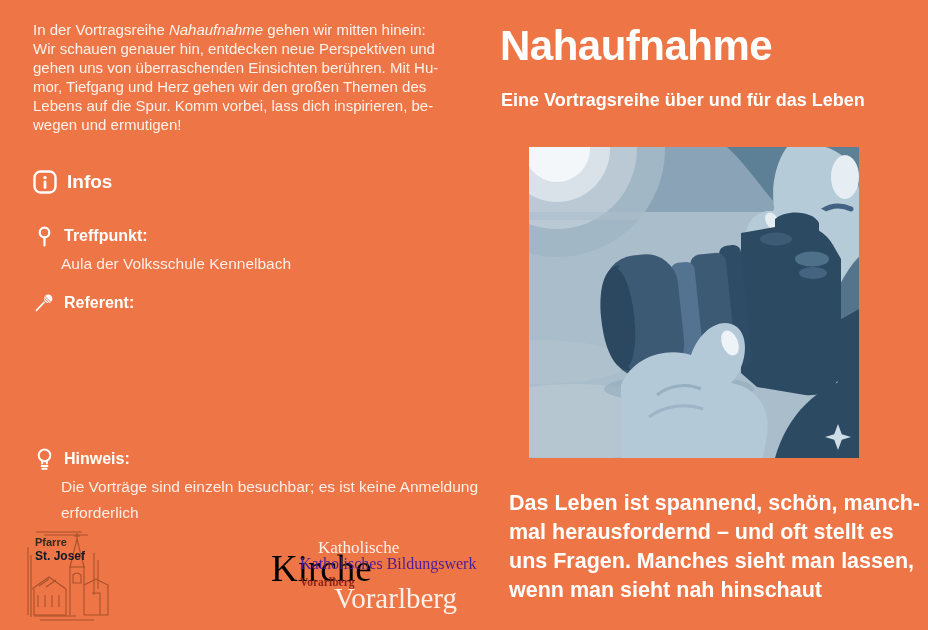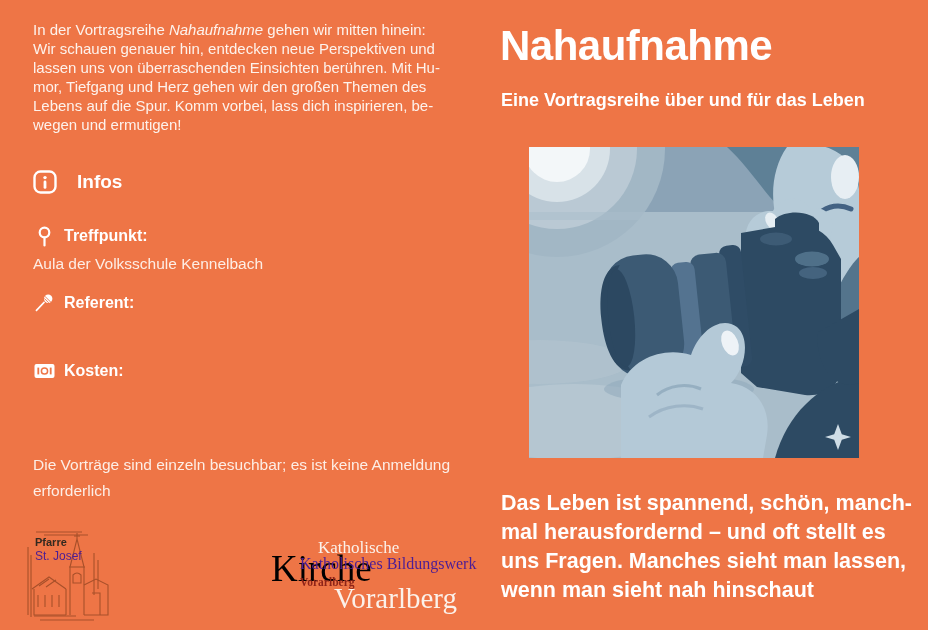--- a/index.html
+++ b/index.html
@@ -7,61 +7,61 @@
     position:relative;width:928px;height:630px;overflow:hidden;
     background:#ee7546;
     font-family:"Liberation Sans",sans-serif;
     padding-left:12px;
     -webkit-font-smoothing:antialiased;
   }
   
   .intro{position:absolute;left:33px;top:20px;color:#fdf2ec;font-size:15px;line-height:19px;}
   .intro .line{white-space:nowrap;}
   .intro em{font-style:italic;}
-  .infos-heading{position:absolute;left:33px;top:170px;display:flex;align-items:center;gap:20px;color:#fff;}
+  .infos-heading{position:absolute;left:33px;top:170px;display:flex;align-items:center;gap:10px;color:#fff;}
   .infos-heading .label{font-size:19px;font-weight:700;}
   .info-badge{width:24px;height:24px;flex:0 0 auto;}
   .section{position:absolute;left:33px;color:#fdeee6;}
   .section .head{display:flex;align-items:center;gap:9px;color:#fff;font-weight:700;font-size:16px;height:22px;}
   .section .head .ic{width:22px;display:flex;justify-content:center;flex:0 0 auto;}
   .section .body{margin-top:4px;font-size:15.5px;line-height:26px;}
-  .section .body .line{white-space:nowrap;}
+  .section .body .line{white-space:nowrap;margin-left:28px;}
   #sec-treffpunkt{top:225px;}
   #sec-referent{top:292px;}
   #sec-kosten{top:360px;}
   #sec-hinweis{top:448px;}
   
   .pfarre-logo{position:absolute;left:24px;top:527px;width:92px;height:98px;}
   .pfarre-logo svg{position:absolute;left:0;top:0;}
   .pfarre-logo .t1{position:absolute;left:11px;top:9px;font-size:11px;font-weight:700;color:#33291f;}
-  .pfarre-logo .t2{position:absolute;left:11px;top:22px;font-size:12px;font-weight:400;color:#4c1d95;}
+  .pfarre-logo .t2{position:absolute;left:11px;top:22px;font-size:12px;font-weight:700;color:#0f172a;}
   
   .kv-logo{position:absolute;left:270px;top:532px;width:180px;height:92px;font-family:"Liberation Serif",serif;line-height:1;}
   .kv-logo span{position:absolute;white-space:nowrap;}
   .kv-katholische{left:48px;top:7px;font-size:17px;color:#fbf1ea;font-family:Liberation Serif, serif;}
   .kv-kirche{left:1px;top:18px;font-size:37px;color:#000000;}
   .kv-bildungswerk{left:30px;top:24px;font-size:16px;color:#4c1d95;}
   .kv-vbg-small{left:30px;top:45px;font-size:11.5px;font-weight:700;color:#8e2318;}
   .kv-vbg-large{left:64px;top:52px;font-size:29px;color:#fbf1ea;}
   
   .title{position:absolute;left:500px;top:22px;color:#fff;font-size:42px;font-weight:700;letter-spacing:-0.5px;white-space:nowrap;}
   .subtitle{position:absolute;left:501px;top:90px;color:#fff;font-size:18px;font-weight:700;white-space:nowrap;}
   .illustration{position:absolute;left:529px;top:147px;width:330px;height:311px;}
   .closing{position:absolute;left:501px;top:489px;color:#fff;font-size:21.5px;font-weight:700;line-height:29px;}
-  .closing .line{white-space:nowrap;}
+  .closing .line{white-space:nowrap;margin-left:8px;}
 </style>
 </head>
 <body>
 
 <div class="page">
 
   <div class="intro">
     <div class="line"><span>In der Vortragsreihe </span><em>Nahaufnahme</em><span> gehen wir mitten hinein:</span></div>
     <div class="line">Wir schauen genauer hin, entdecken neue Perspektiven und</div>
-    <div class="line">lassen uns von überraschenden Einsichten berühren. Mit Hu-</div>
+    <div class="line">gehen uns von überraschenden Einsichten berühren. Mit Hu-</div>
     <div class="line">mor, Tiefgang und Herz gehen wir den großen Themen des</div>
     <div class="line">Lebens auf die Spur. Komm vorbei, lass dich inspirieren, be-</div>
     <div class="line">wegen und ermutigen!</div>
   </div>
 
   <div class="infos-heading">
     <span class="info-badge">
       <svg width="24" height="24" viewBox="0 0 24 24">
         <rect x="1.5" y="1.5" width="21" height="21" rx="6" fill="none" stroke="#fff" stroke-width="2.4"></rect>
         <circle cx="12" cy="7.6" r="1.7" fill="#fff"></circle>
@@ -94,34 +94,34 @@
           <path d="M11 9.4 L2.6 18.4 L1.4 17.2 L10 8.2 Z" fill="#fff"></path>
           <path d="M10.8 3.2 L16.8 9.2" stroke="#ee7546" stroke-width="0.9"></path>
           <path d="M10.3 5.4 L14.8 9.9" stroke="#ee7546" stroke-width="0.9"></path>
         </svg>
       </span>
       <span>Referent:</span>
     </div>
   </div>
 
   <div class="section" id="sec-kosten">
+  </div>
+
+  <div class="section" id="sec-hinweis">
     <div class="head">
       <span class="ic">
-        <svg width="21" height="16" viewBox="0 0 21 16">
-          <rect x="0.5" y="1" width="20" height="14" rx="2" fill="#fff"></rect>
-          <circle cx="10.5" cy="8" r="3.1" fill="none" stroke="#ee7546" stroke-width="1.5"></circle>
-          <rect x="3.4" y="4.6" width="1.8" height="6.8" fill="#ee7546"></rect>
-          <rect x="15.8" y="4.6" width="1.8" height="6.8" fill="#ee7546"></rect>
+        <svg width="17" height="23" viewBox="0 0 17 23">
+          <circle cx="8.5" cy="7.4" r="5.8" fill="none" stroke="#fff" stroke-width="2"></circle>
+          <path d="M6.2 12.8 L6.2 16.2 M10.8 12.8 L10.8 16.2" stroke="#fff" stroke-width="2"></path>
+          <line x1="5.6" y1="18" x2="11.4" y2="18" stroke="#fff" stroke-width="1.9" stroke-linecap="round"></line>
+          <line x1="6.3" y1="20.8" x2="10.7" y2="20.8" stroke="#fff" stroke-width="1.9" stroke-linecap="round"></line>
         </svg>
       </span>
-      <span>Kosten:</span>
-    </div>
-  </div>
-
-  <div class="section" id="sec-hinweis">
+      <span>Hinweis:</span>
+    </div>
     <div class="body">
       <div class="line">Die Vorträge sind einzeln besuchbar; es ist keine Anmeldung</div>
       <div class="line">erforderlich</div>
     </div>
   </div>
 
   <div class="pfarre-logo">
     <svg width="92" height="98" viewBox="0 0 92 98">
       <g stroke="#a8502a" stroke-width="1.1" fill="none">
 

